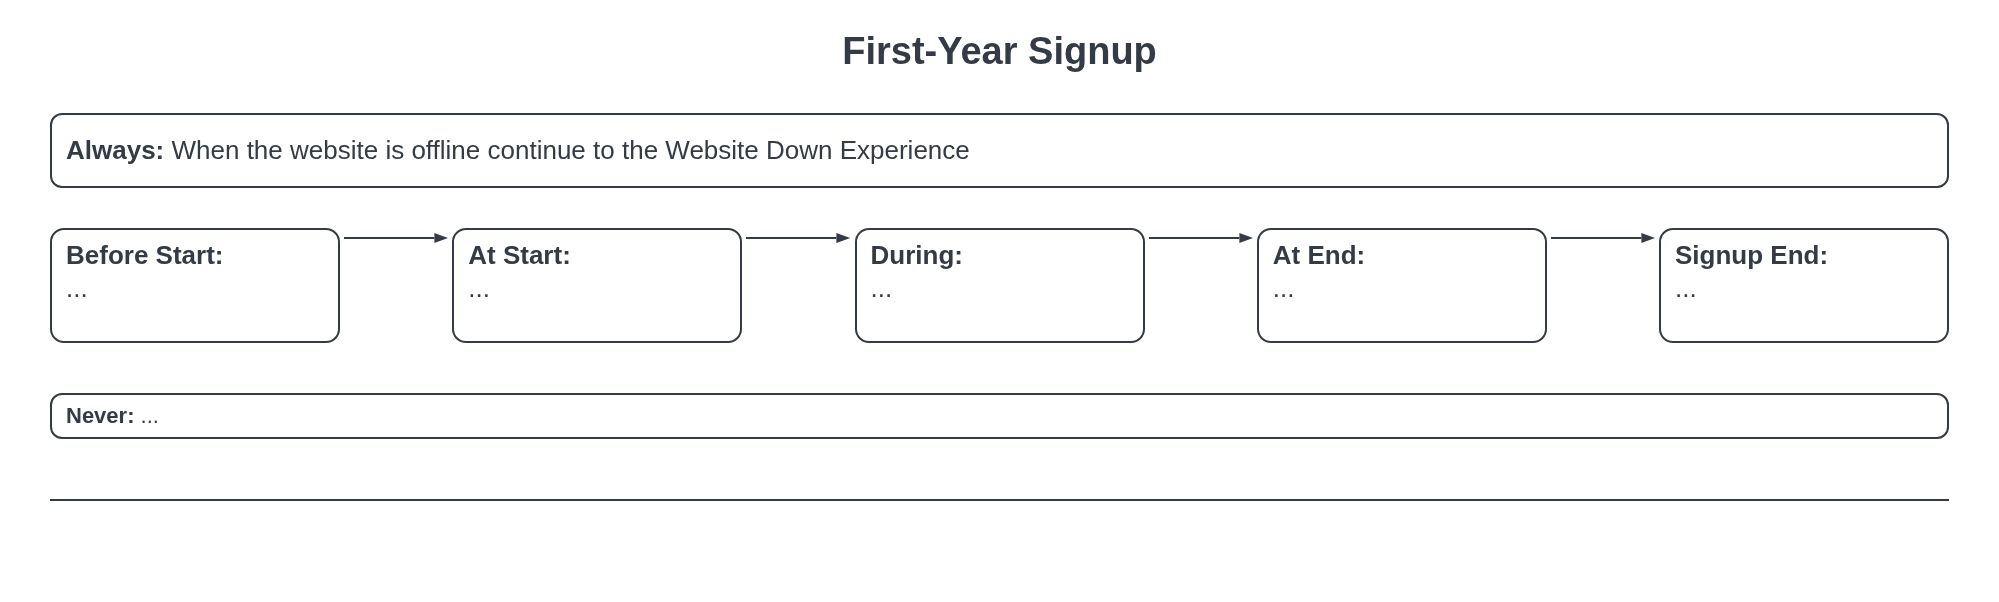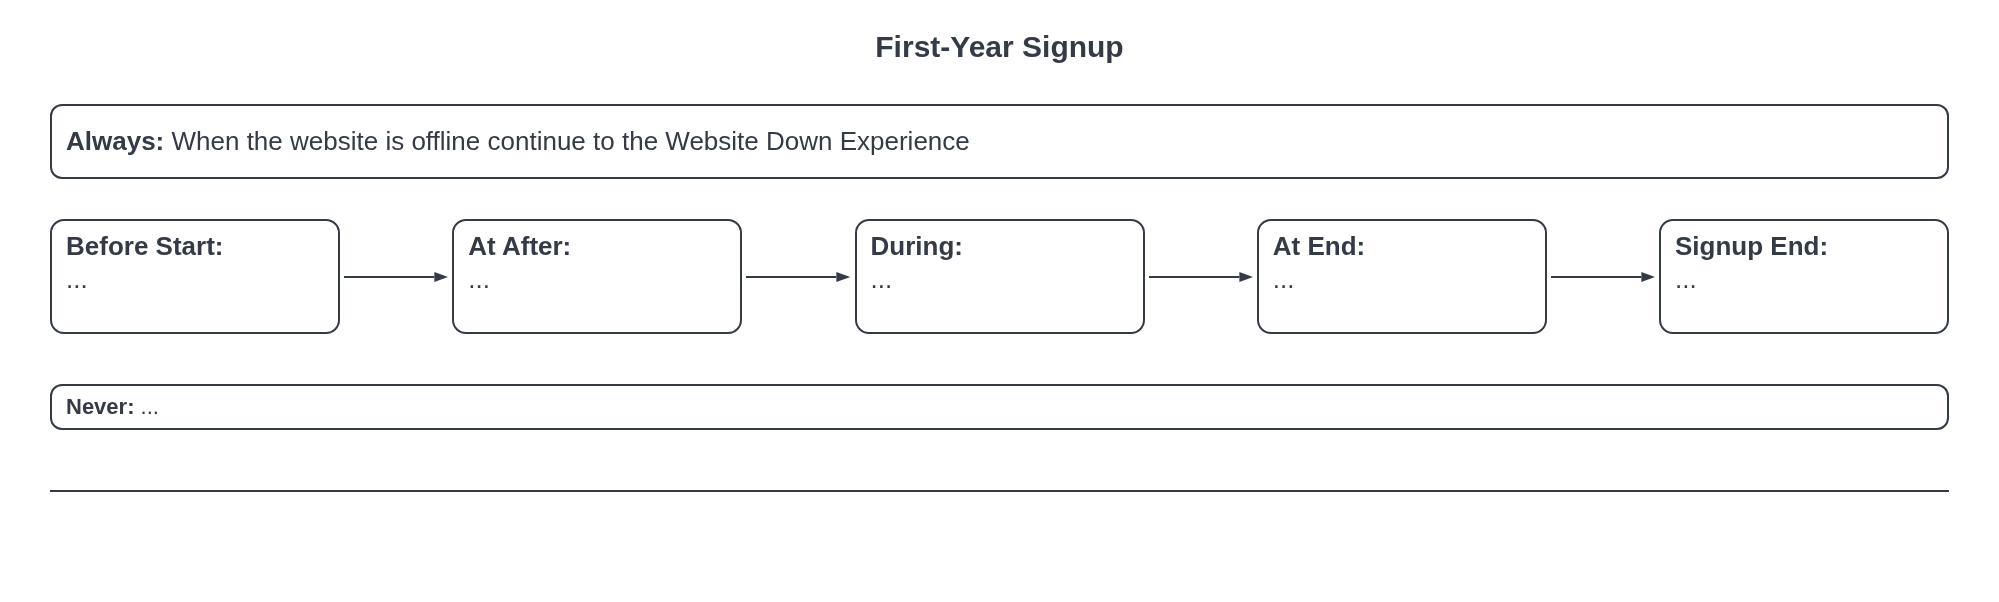--- a/index.html
+++ b/index.html
@@ -9,39 +9,39 @@
     }
     body {
       font-family: Arial, Helvetica, sans-serif;
       background: #ffffff;
       color: #343a46;
       padding: 30px 50px;
       width: 1999px;
     }
     .title {
       text-align: center;
-      font-size: 30px;
+      font-size: 38px;
       font-weight: bold;
       color: #343a46;
       margin-bottom: 40px;
     }
     .wide-box {
       border: 2px solid #343a46;
       border-radius: 12px;
       padding: 20px 14px;
       font-size: 26px;
       color: #343a46;
       margin-bottom: 40px;
     }
     .wide-box .label {
       font-weight: bold;
     }
     .flow-row {
       display: flex;
-      align-items: center;
+      align-items: flex-start;
       justify-content: space-between;
       margin-bottom: 50px;
     }
     .stage-box {
       border: 2px solid #343a46;
       border-radius: 14px;
       padding: 10px 14px;
       width: 290px;
       height: 115px;
       font-size: 26px;
@@ -97,21 +97,21 @@
     <span class="label">Before Start:</span>
     <span class="content">...</span>
   </div>
   <div class="arrow">
     <svg viewBox="0 0 60 20" preserveAspectRatio="none">
       <line x1="0" y1="10" x2="52" y2="10" stroke="#343a46" stroke-width="2"></line>
       <polygon points="52,5 60,10 52,15" fill="#343a46"></polygon>
     </svg>
   </div>
   <div class="stage-box">
-    <span class="label">At After:</span>
+    <span class="label">At Start:</span>
     <span class="content">...</span>
   </div>
   <div class="arrow">
     <svg viewBox="0 0 60 20" preserveAspectRatio="none">
       <line x1="0" y1="10" x2="52" y2="10" stroke="#343a46" stroke-width="2"></line>
       <polygon points="52,5 60,10 52,15" fill="#343a46"></polygon>
     </svg>
   </div>
   <div class="stage-box">
     <span class="label">During:</span>

